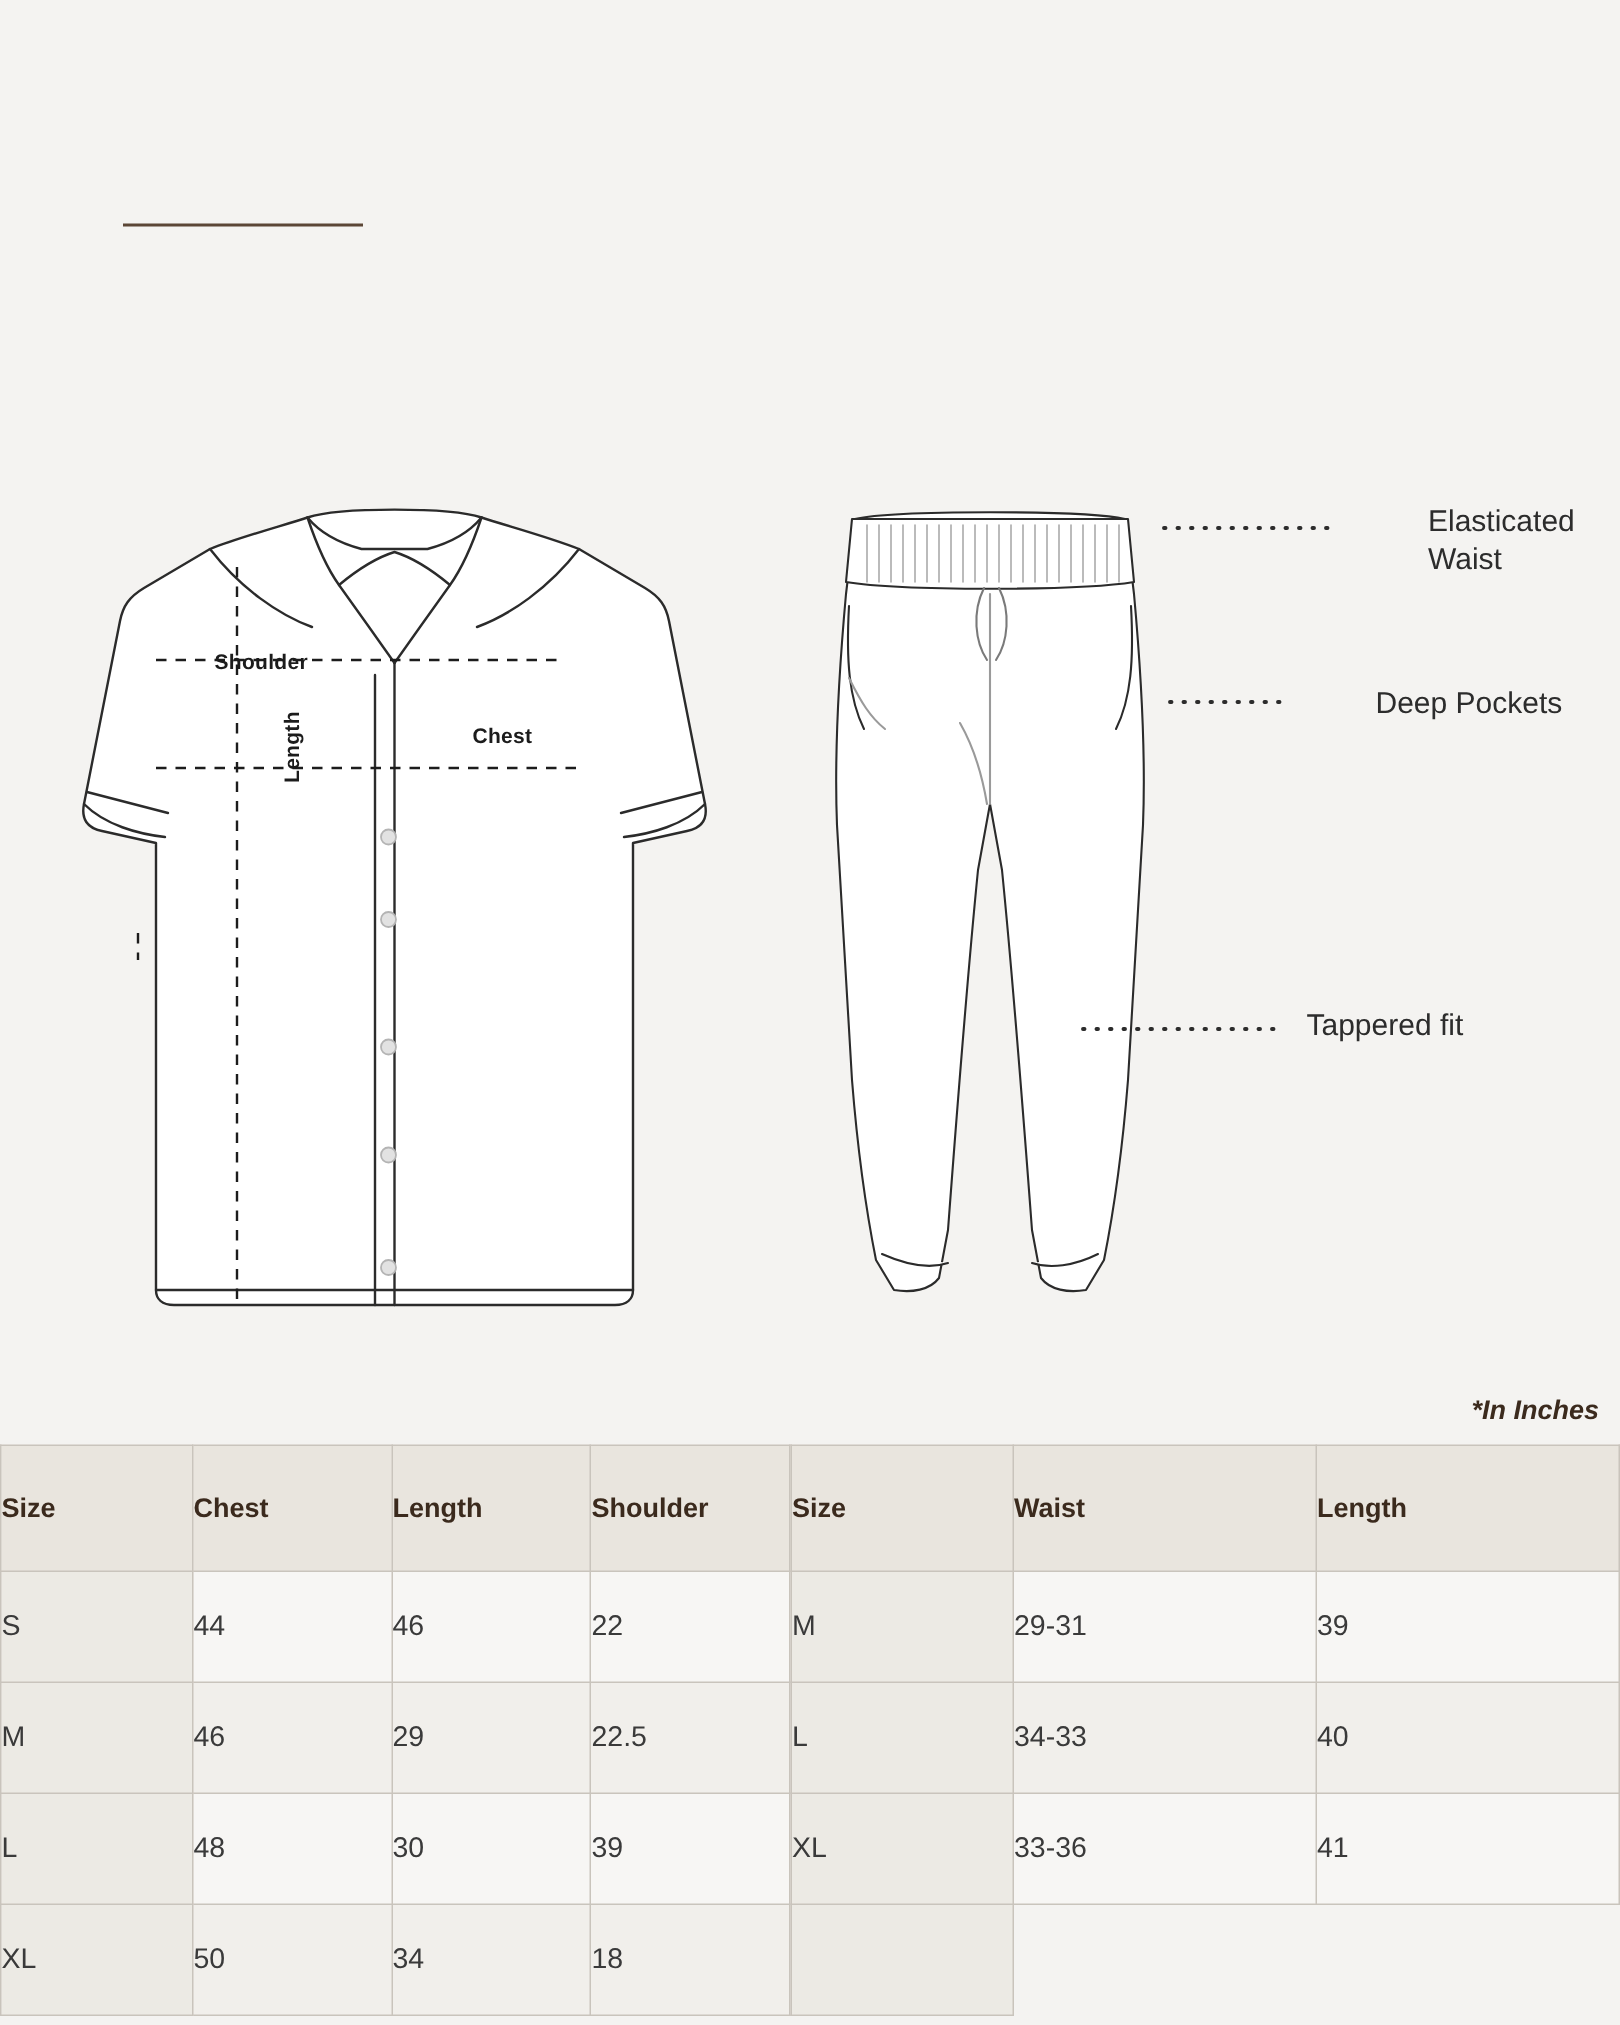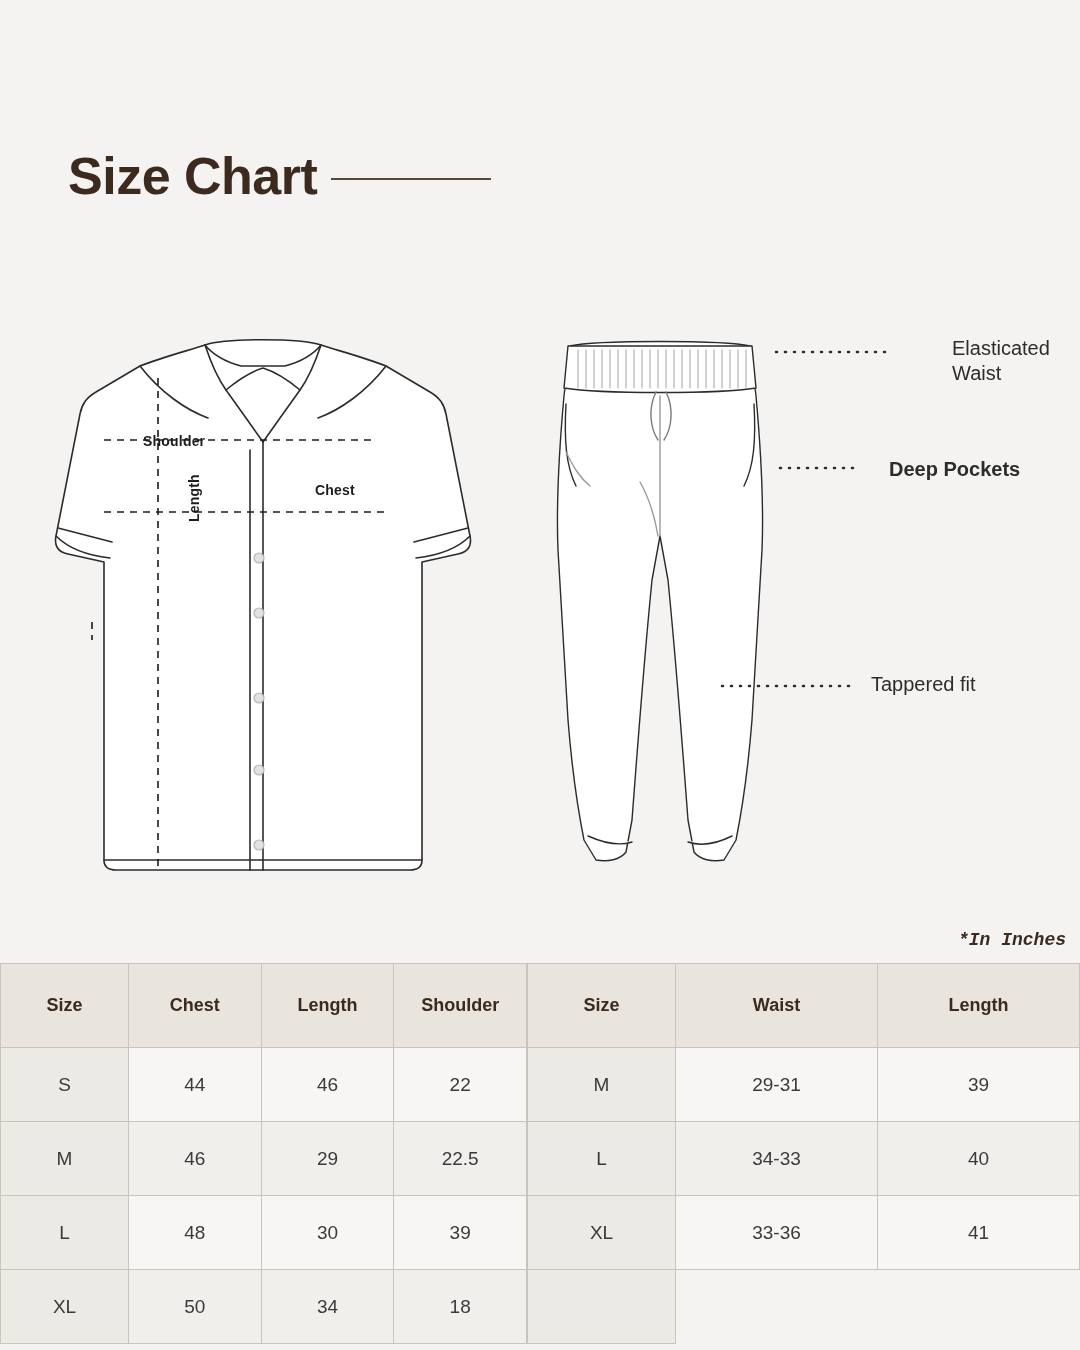--- a/index.html
+++ b/index.html
@@ -58,50 +58,49 @@
   #label-length   { left: 186px; top: 222px; transform: rotate(-90deg); transform-origin: left top; }
 
   .callout {
     position: absolute;
     font-size: 20px;
     color: #2c2c2c;
     line-height: 1.25;
     white-space: pre-line;
   }
   #callout-waist   { left: 952px; top: 36px; }
-  #callout-pockets { left: 889px; top: 157px; font-weight: bold; }
+  #callout-pockets { left: 917px; top: 157px; }
   #callout-tapper  { left: 871px; top: 372px; }
 
   
   .note-inches {
     position: absolute;
     right: 14px; top: 930px;
     font-size: 18px;
     font-style: italic;
     font-weight: bold;
     color: #3b2a1d;
-    font-family: Liberation Mono, monospace;
   }
 
   
   .tables {
     position: absolute;
     left: 0; top: 963px;
     width: 1080px;
     display: flex;
   }
   table {
     border-collapse: collapse;
     table-layout: fixed;
   }
   .tbl-shirt { width: 527px; }
   .tbl-pant  { width: 553px; }
   th, td {
     border: 1px solid #c9c4bc;
-    text-align: center;
+    text-align: left;
     font-size: 19px;
     color: #3a3a3a;
     height: 74px;
     font-weight: normal;
     margin-left: 32px;
   }
   thead th {
     background: #e9e5de;
     color: #3b2a1d;
     font-weight: bold;
@@ -118,21 +117,20 @@
   .tbl-pant  col.c-size { width: 148px; }
   .pad-row td { height: 74px; background: #eceae4 !important; border-top: 1px solid #c9c4bc; }
   .pad-row td.empty-right { background: #f4f3f1 !important; border-color: #f4f3f1; border-left: 1px solid #c9c4bc; }
 </style>
 </head>
 <body>
 
 <div class="page">
 
   <div class="header">
-    <div class="title-main">Size Chart</div>
     <div class="title-rule"></div>
   </div>
 
   <div class="illus">
 
     <svg width="1080" height="600" viewBox="0 0 1080 600">
       <g fill="#ffffff" stroke="#2b2b2b" stroke-width="1.6" stroke-linejoin="round" stroke-linecap="round">
 
         <path d="M205 45 C 190 50, 160 58, 140 66 L 96 92 C 86 98, 82 104, 80 114
                  L 56 236 C 54 246, 58 252, 68 254 L 104 262 L 104 560

